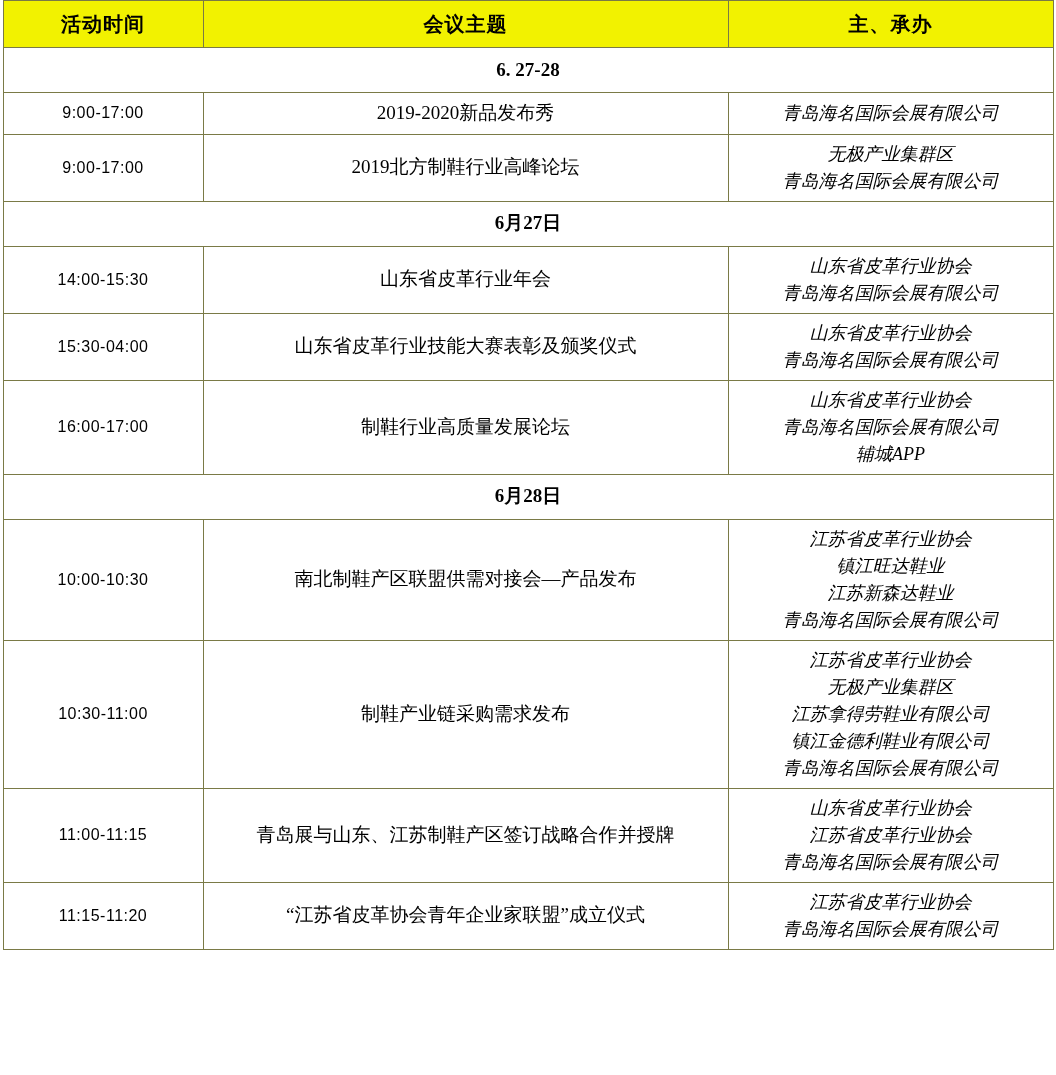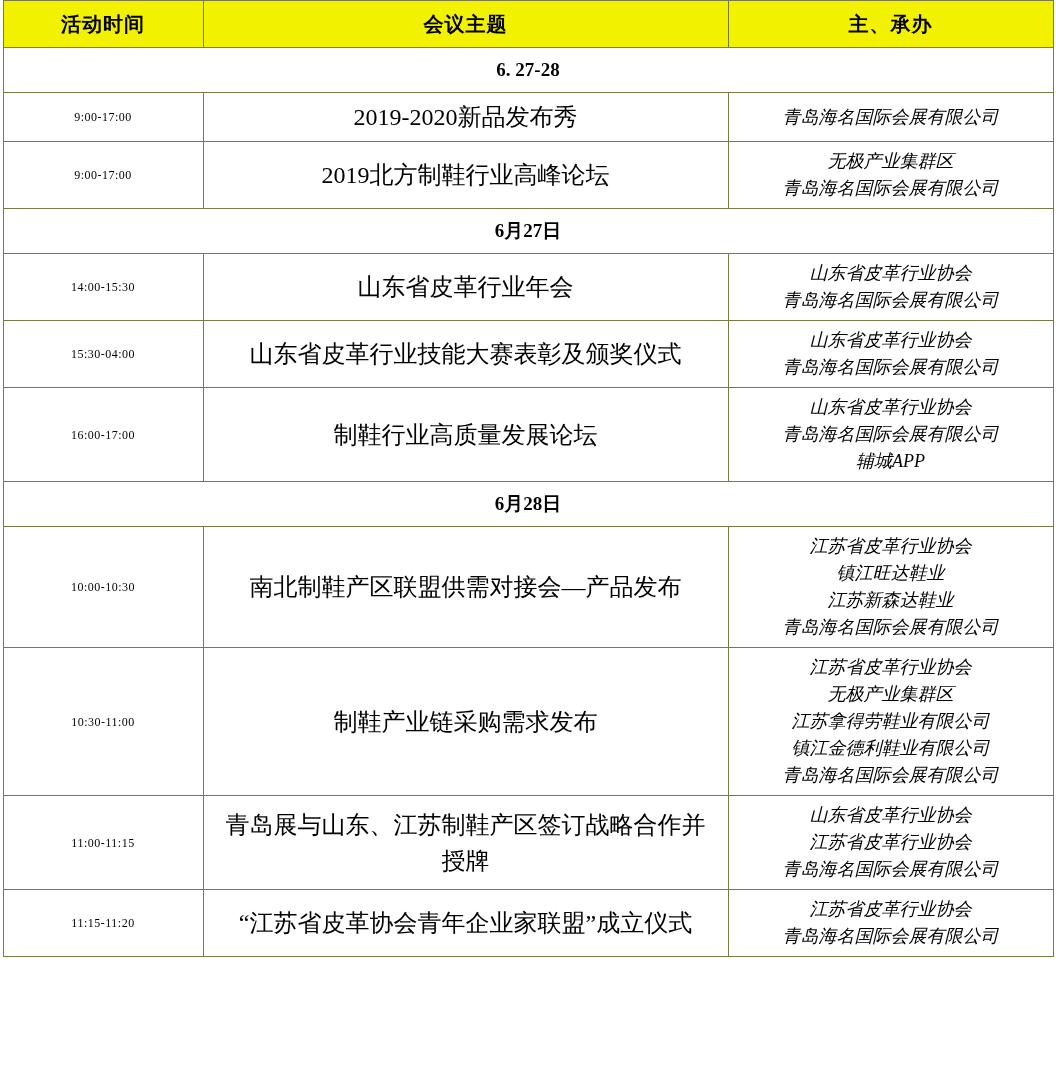--- a/index.html
+++ b/index.html
@@ -37,26 +37,26 @@
     padding: 4px;
     letter-spacing: 1px;
   }
   tr.section td {
     font-weight: bold;
     font-size: 19px;
     height: 36px;
     padding: 4px;
   }
   td.time {
-    font-size: 12px;
-    font-family: Liberation Serif, serif;
+    font-size: 16px;
+    font-family: Liberation Sans, sans-serif;
     letter-spacing: 0.5px;
   }
   td.topic {
-    font-size: 24px;
+    font-size: 19px;
   }
   td.org {
     font-size: 18px;
     font-style: italic;
   }
   .lines span {
     display: block;
   }
 </style>
 </head>

